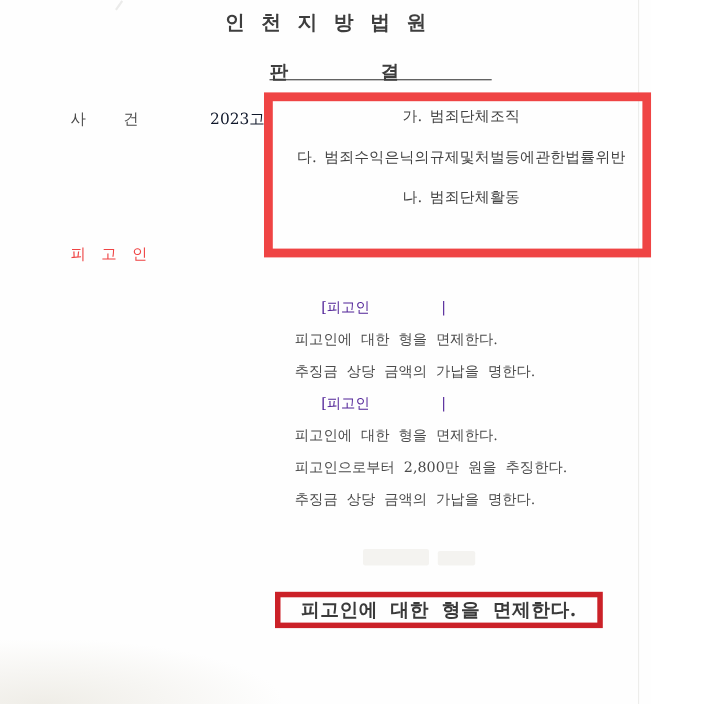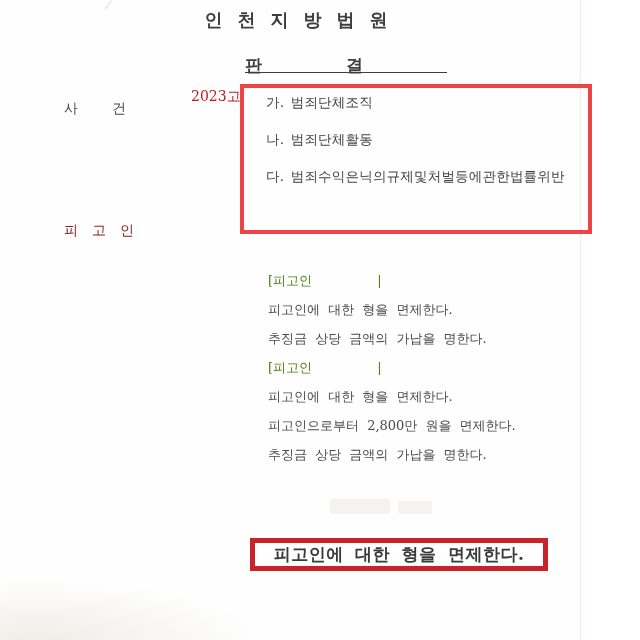--- a/index.html
+++ b/index.html
@@ -72,43 +72,44 @@
     left: 64px;
     top: 100px;
     font-size: 14px;
     letter-spacing: 34px;
     color: #4a4a4a;
     white-space: pre;
   }
   .case-number {
     position: absolute;
     left: 191px;
-    top: 88px;
+    top: 100px;
     font-size: 14px;
-    color: #b91c1c;
+    color: #0f172a;
   }
   .defendant-label {
     position: absolute;
     left: 64px;
     top: 222px;
     font-size: 14px;
     letter-spacing: 14px;
-    color: #7f1d1d;
+    color: #ef4444;
     white-space: pre;
   }
 
   .charges-box {
     position: absolute;
     left: 240px;
     top: 84px;
     width: 352px;
     height: 150px;
-    border: 4px solid #ef4444;
+    border: 8px solid #ef4444;
     box-sizing: border-box;
     background: transparent;
+    text-align: center;
   }
   .charges-inner {
     position: absolute;
     left: 22px;
     top: 6px;
     display: flex;
     flex-direction: column;
     gap: 21px;
   }
   .charge-line {
@@ -127,21 +128,22 @@
     width: 330px;
   }
   .body-line {
     font-size: 13px;
     line-height: 29px;
     color: #4a4a4a;
     word-spacing: 4px;
     white-space: pre;
   }
   .header-line {
-    color: #4d7c0f;
+    color: #4c1d95;
+    margin-left: 24px;
   }
 
   .final-box {
     position: absolute;
     left: 250px;
     top: 538px;
     width: 298px;
     height: 33px;
     border: 5px solid #cb2128;
     box-sizing: border-box;
@@ -172,32 +174,32 @@
   <div class="judgment-title">판결</div>
 
   <div class="case-label">사건</div>
   <div class="case-number">2023고</div>
 
   <div class="defendant-label">피고인</div>
 
   <div class="charges-box">
     <div class="charges-inner">
       <div class="charge-line">가. 범죄단체조직</div>
+      <div class="charge-line">다. 범죄수익은닉의규제및처벌등에관한법률위반</div>
       <div class="charge-line">나. 범죄단체활동</div>
-      <div class="charge-line">다. 범죄수익은닉의규제및처벌등에관한법률위반</div>
     </div>
   </div>
 
   <div class="body-block">
     <div class="body-line header-line">[피고인        |</div>
     <div class="body-line">피고인에 대한 형을 면제한다.</div>
     <div class="body-line">추징금 상당 금액의 가납을 명한다.</div>
     <div class="body-line header-line">[피고인        |</div>
     <div class="body-line">피고인에 대한 형을 면제한다.</div>
-    <div class="body-line">피고인으로부터 2,800만 원을 면제한다.</div>
+    <div class="body-line">피고인으로부터 2,800만 원을 추징한다.</div>
     <div class="body-line">추징금 상당 금액의 가납을 명한다.</div>
   </div>
 
   <div class="erase-smudge" style="left:330px; top:499px; width:60px; height:15px;"></div>
   <div class="erase-smudge" style="left:398px; top:501px; width:34px; height:13px;"></div>
 
   <div class="final-box">
     <div class="final-text">피고인에 대한 형을 면제한다.</div>
   </div>
 

